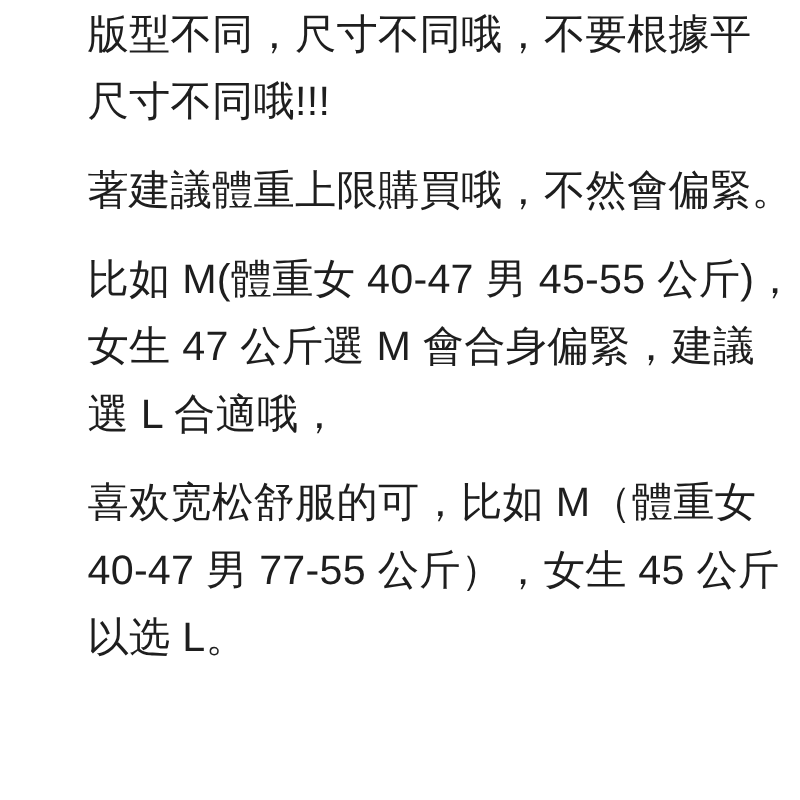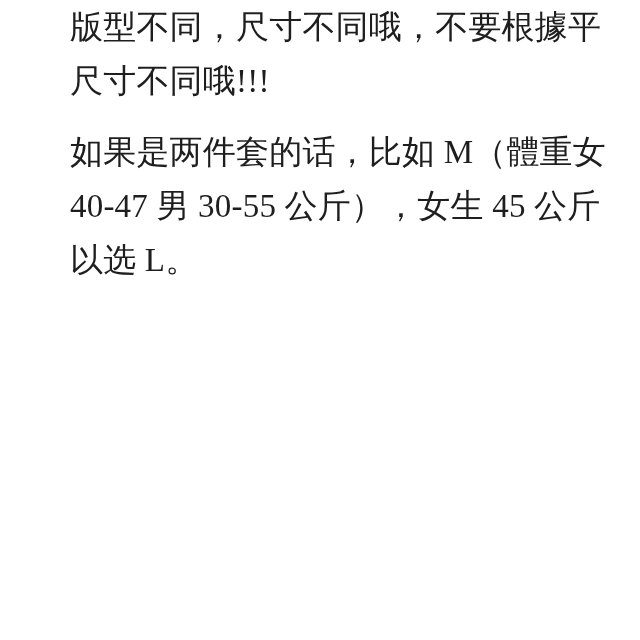--- a/index.html
+++ b/index.html
@@ -10,21 +10,21 @@
     width: 640px;
     height: 640px;
     overflow: hidden;
     background: #ffffff;
   }
   .doc {
     box-sizing: border-box;
     width: 640px;
     height: 640px;
     padding: 0 24px 0 70px;
-    font-family: Liberation Serif, serif;
+    font-family: Liberation Sans, sans-serif;
     font-size: 33px;
     line-height: 54px;
     color: #1e1e1e;
     text-rendering: optimizeLegibility;
   }
   .para {
     margin: 0 0 17px 0;
   }
   .line {
     white-space: pre;
@@ -35,22 +35,28 @@
 <body style="background: rgb(255, 255, 255);">
 
 <div class="doc" style="color: rgb(30, 30, 30);">
 
   <div class="para">
     <div class="line">版型不同，尺寸不同哦，不要根據平</div>
     <div class="line">尺寸不同哦!!!</div>
   </div>
 
   <div class="para">
+    <div class="line">著建議體重上限購買哦，不然會偏緊。</div>
   </div>
 
+  <div class="para">
+    <div class="line">比如 M(體重女 40-47 男 45-55 公斤)，</div>
+    <div class="line">女生 47 公斤選 M 會合身偏緊，建議</div>
+    <div class="line">選 L 合適哦，</div>
+  </div>
 
   <div class="para">
-    <div class="line">如果是两件套的话，比如 M（體重女</div>
-    <div class="line">40-47 男 30-55 公斤），女生 45 公斤</div>
+    <div class="line">喜欢宽松舒服的可，比如 M（體重女</div>
+    <div class="line">40-47 男 77-55 公斤），女生 45 公斤</div>
     <div class="line">以选 L。</div>
   </div>
 
 </div>
 
 </body></html>

